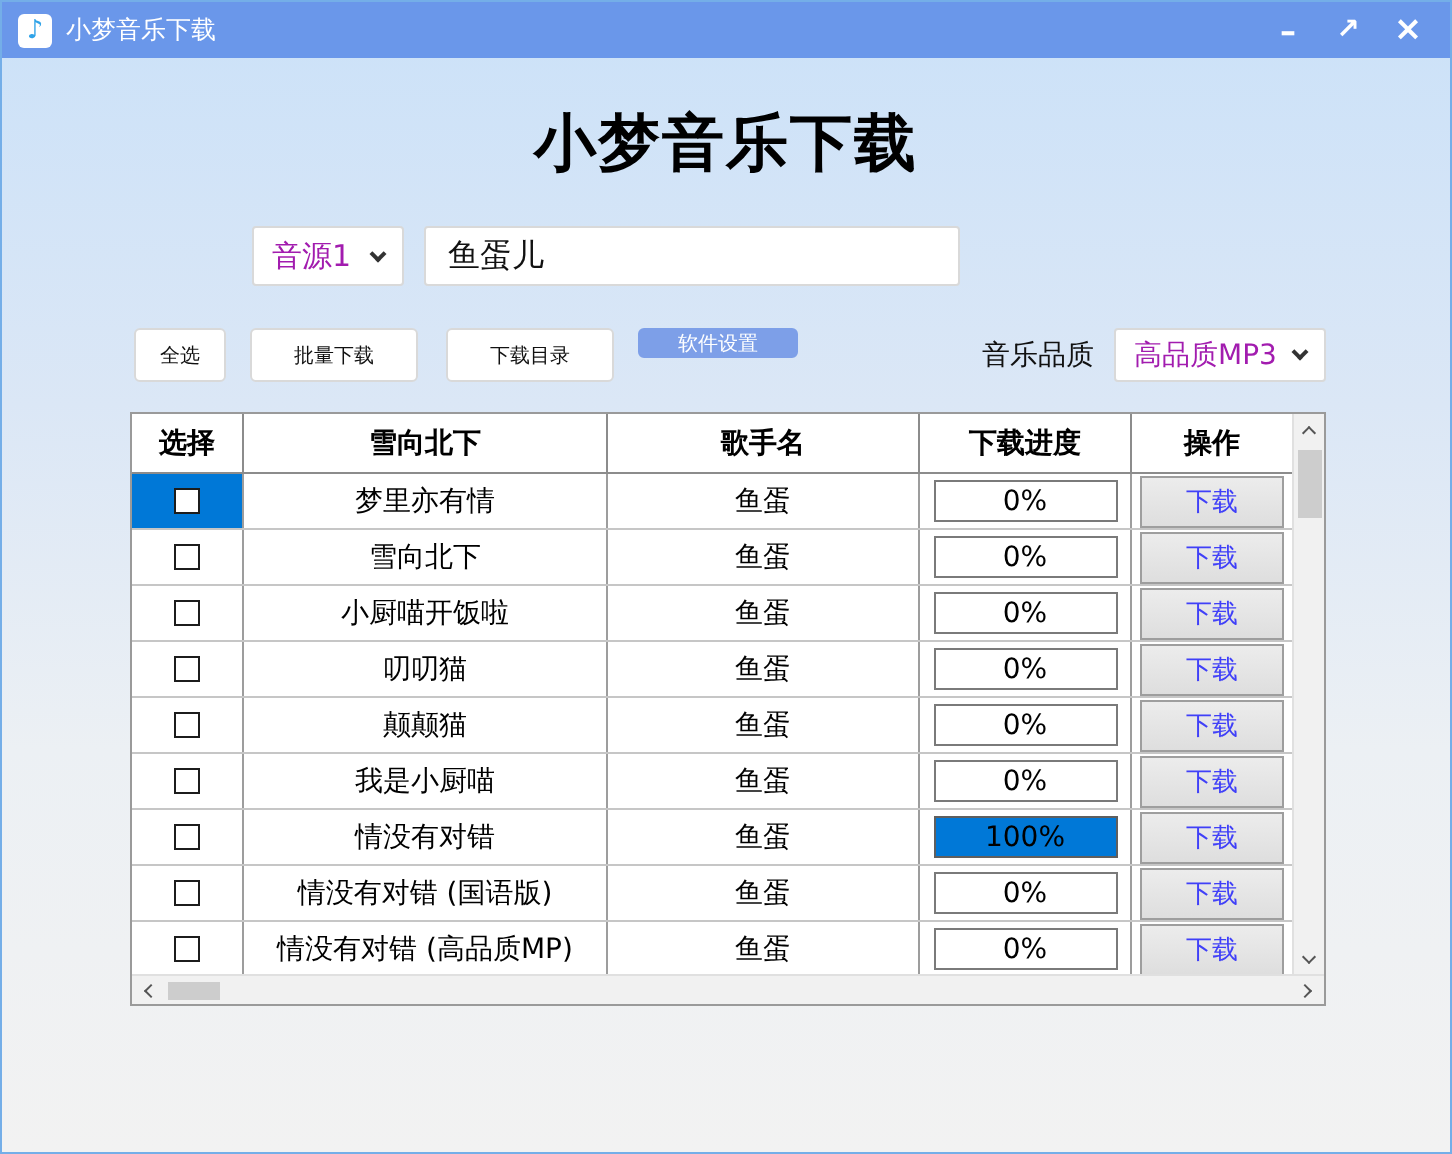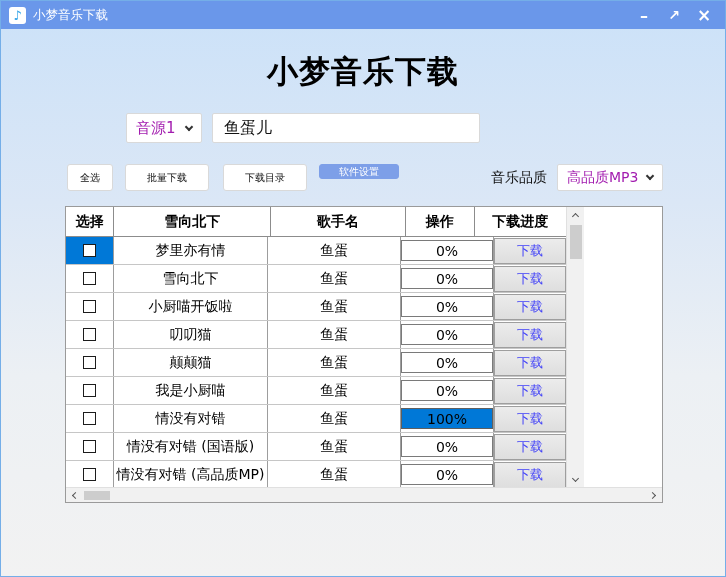--- a/index.html
+++ b/index.html
@@ -78,21 +78,21 @@
   .chev.down-s  { transform: rotate(45deg); margin-bottom: 2px; }
   .chev.left-s  { transform: rotate(135deg); margin-left: 3px; }
   .chev.right-s { transform: rotate(-45deg); margin-right: 3px; }
   
   .table-wrap {
     position: absolute; left: 64px; top: 205px; width: 598px; height: 297px;
     border: 1px solid #9a9a9a; background: #ffffff;
     display: flex; flex-direction: column;
   }
   .table-main { display: flex; flex: 1; min-height: 0; }
-  .grid { width: 500px; background: #ffffff; }
+  .grid { width: 580px; background: #ffffff; }
   .thead { display: flex; height: 30px; border-bottom: 1px solid #8c8c8c; }
   .th {
     display: flex; align-items: center; justify-content: center;
     font-size: 14px; font-weight: bold; color: #000; border-right: 1px solid #8c8c8c;
   }
   .th:last-child { border-right: none; }
   .trow { display: flex; height: 28px; border-bottom: 1px solid #c6c6c6; background: #ffffff; }
   .td {
     display: flex; align-items: center; justify-content: center;
     font-size: 14px; color: #000; border-right: 1px solid #9d9d9d;
@@ -165,22 +165,22 @@
     <span class="chev down"></span>
   </div>
 
   <div class="table-wrap">
     <div class="table-main">
       <div class="grid">
         <div class="thead">
           <div class="th c-sel">选择</div>
           <div class="th c-song">雪向北下</div>
           <div class="th c-artist">歌手名</div>
+          <div class="th c-prog">下载进度</div>
           <div class="th c-op">操作</div>
-          <div class="th c-prog">下载进度</div>
         </div>
         <div id="table-body">
   <div class="trow">
     <div class="td c-sel sel">
       <span class="checkbox"></span>
     </div>
     <div class="td c-song">
                 <span>梦里亦有情</span>
               </div>
     <div class="td c-artist">

